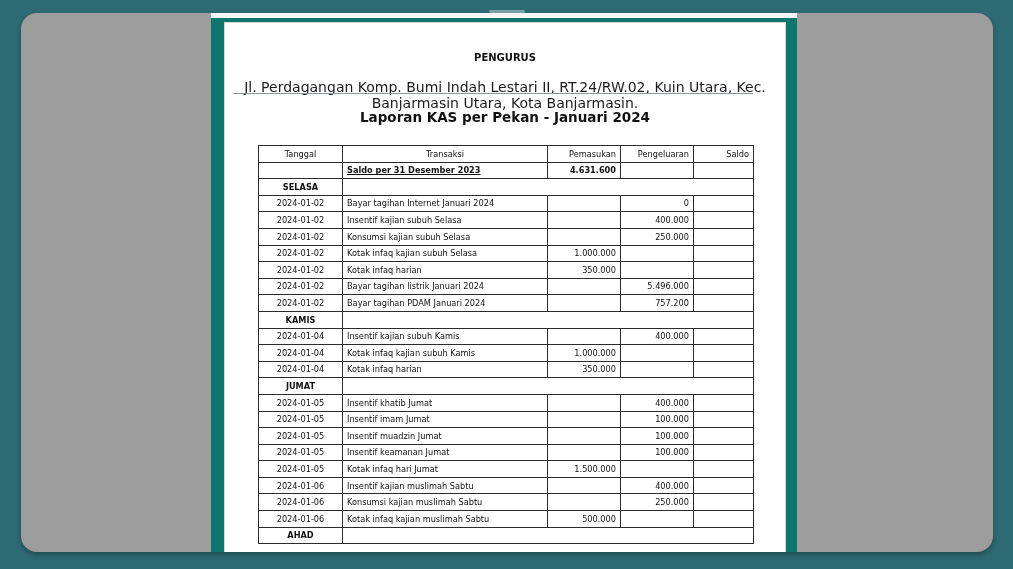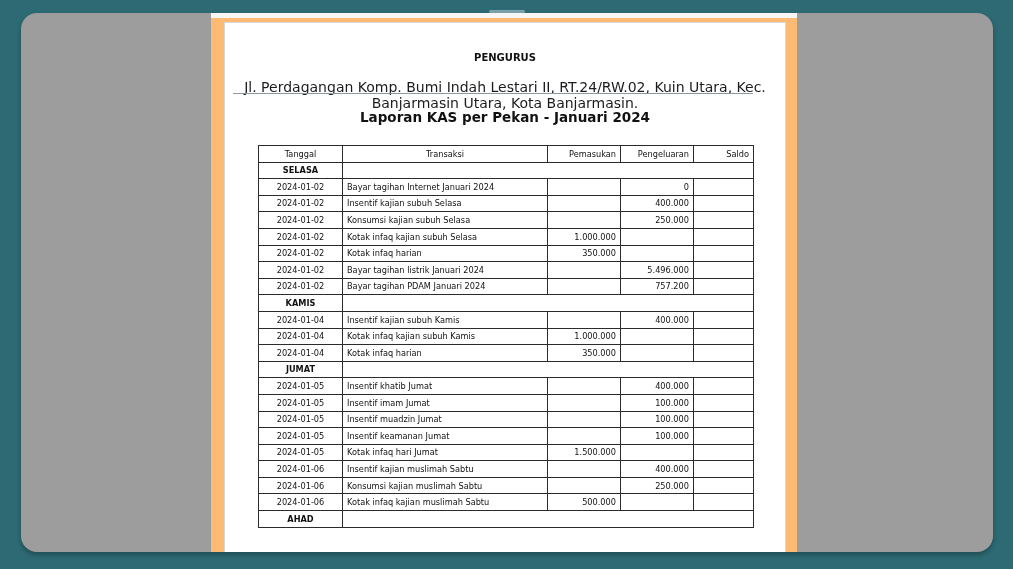--- a/index.html
+++ b/index.html
@@ -2,21 +2,21 @@
 <html><head>
 <meta charset="utf-8">
 <style>
   html,body{margin:0;padding:0;width:1013px;height:569px;overflow:hidden;}
   body{background:#2e6a74;font-family:"DejaVu Sans","Liberation Sans",sans-serif;color:#111;}
   .stage{position:absolute;inset:0;}
   .scroll-hint{position:absolute;left:489px;top:10px;width:36px;height:3px;border-radius:2px;
     background:rgba(255,255,255,0.38);}
   .viewer{position:absolute;left:21px;top:13px;width:972px;height:539px;background:#9d9d9d;
     border-radius:16px;overflow:hidden;box-shadow:0 3px 5px rgba(0,0,0,0.28);}
-  .page-wrap{position:absolute;left:190px;top:0;width:586px;height:539px;background:#fdba74;}
+  .page-wrap{position:absolute;left:190px;top:0;width:586px;height:539px;background:#0f766e;}
   .page-wrap::before{content:"";position:absolute;left:0;top:0;width:100%;height:5px;background:#f6f6f6;}
   .page{position:absolute;left:13px;top:9px;width:560px;height:531px;background:#ffffff;
     border:1px solid #d8d8d8;border-bottom:none;overflow:hidden;}
   .org1{position:absolute;top:29px;left:0;width:100%;text-align:center;font-weight:bold;font-size:10px;}
   .org2{position:absolute;top:41px;left:0;width:100%;text-align:center;font-weight:bold;font-size:10.5px;}
   .addr{position:absolute;top:56px;left:0;width:100%;text-align:center;font-size:14px;color:#1c1c1c;}
   .hr{position:absolute;top:70px;left:8px;width:520px;height:1px;background:#8d979e;}
   .doc-title{position:absolute;top:86px;left:0;width:100%;text-align:center;font-weight:bold;font-size:13.5px;}
   table.rpt{position:absolute;top:122px;left:33px;width:495px;border-collapse:collapse;table-layout:fixed;
     font-size:8.2px;}
@@ -57,20 +57,27 @@
               <col class="c-saldo">
           </colgroup>
           <thead>
             <tr>
               <th class="th-c">Tanggal</th>
               <th class="th-c">Transaksi</th>
               <th class="th-r">Pemasukan</th>
               <th class="th-r">Pengeluaran</th>
               <th class="th-r">Saldo</th>
             </tr>
+            <tr>
+              <td class="cell-date"></td>
+              <td class="cell-desc opening-desc">Saldo per 31 Desember 2023</td>
+              <td class="cell-amt opening-amt">4.631.600</td>
+              <td class="cell-amt"></td>
+              <td class="cell-amt"></td>
+            </tr>
           </thead>
           <tbody id="report-rows">
   <tr>
     <td class="section-label">SELASA</td>
     <td colspan="4"></td>
   </tr>
 
   <tr>
     <td class="cell-date">2024-01-02</td>
     <td class="cell-desc">Bayar tagihan Internet Januari 2024</td>

